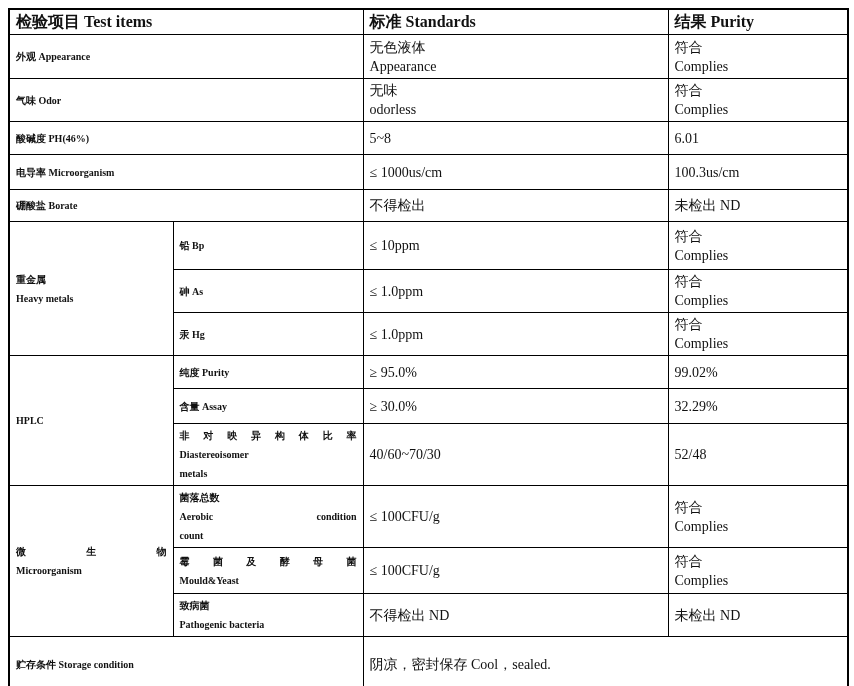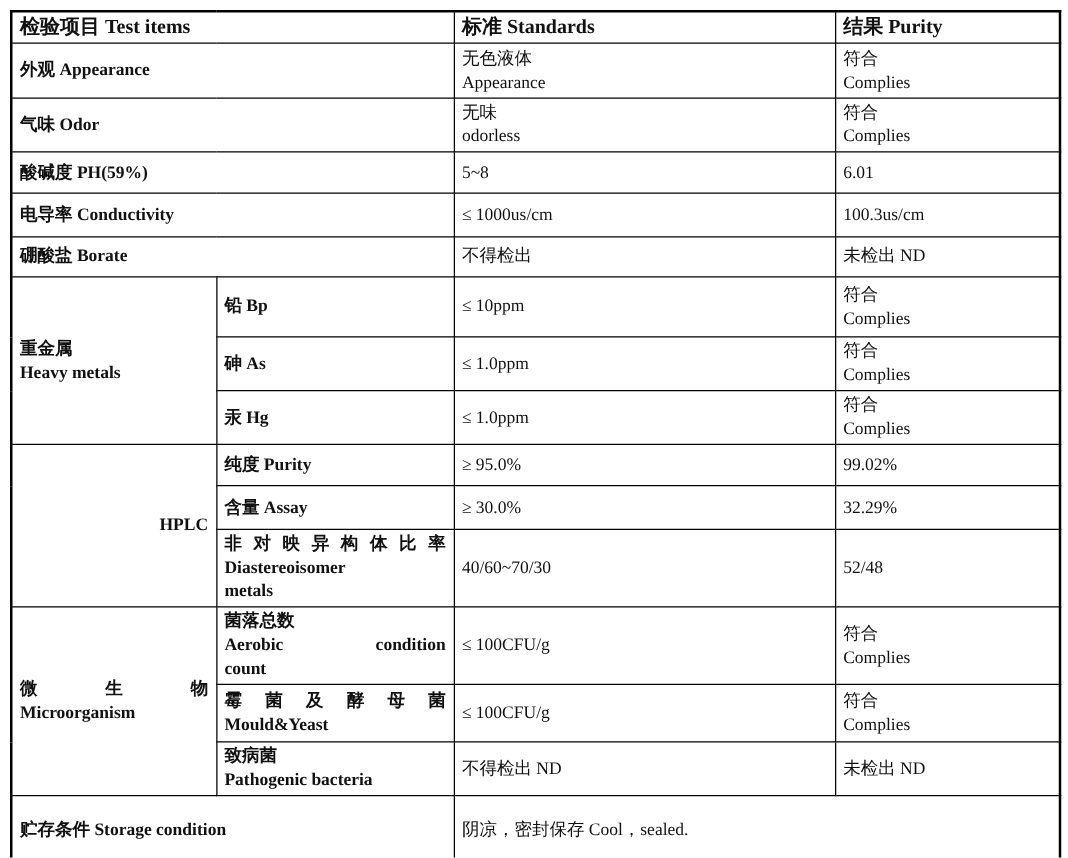--- a/index.html
+++ b/index.html
@@ -34,31 +34,31 @@
     word-break: break-word;
   }
   
   .hdr {
     font-weight: bold;
     font-size: 16px;
     line-height: 20px;
   }
   .c1 {
     font-weight: bold;
-    font-size: 14px;
+    font-size: 10px;
     line-height: 19px;
   }
   
   .val {
     font-weight: normal;
     font-size: 14px;
     line-height: 19px;
     margin-left: 28px;
   }
-  .center { text-align: right; }
+  .center { text-align: left; }
   
   .spread {
     text-align: justify;
     text-align-last: justify;
     text-justify: inter-character;
   }
 </style>
 </head>
 <body>
 
@@ -96,27 +96,27 @@
         <div>无味</div>
         <div>odorless</div>
       </td>
       <td class="val">
         <div>符合</div>
         <div>Complies</div>
       </td>
     </tr>
 
     <tr style="height:33px">
-      <td class="c1" colspan="2">酸碱度 PH(59%)</td>
+      <td class="c1" colspan="2">酸碱度 PH(46%)</td>
       <td class="val">5~8</td>
       <td class="val">6.01</td>
     </tr>
 
     <tr style="height:35px">
-      <td class="c1" colspan="2">电导率 Conductivity</td>
+      <td class="c1" colspan="2">电导率 Microorganism</td>
       <td class="val">≤ 1000us/cm</td>
       <td class="val">100.3us/cm</td>
     </tr>
 
     <tr style="height:32px">
       <td class="c1" colspan="2">硼酸盐 Borate</td>
       <td class="val">不得检出</td>
       <td class="val">未检出 ND</td>
     </tr>
 

